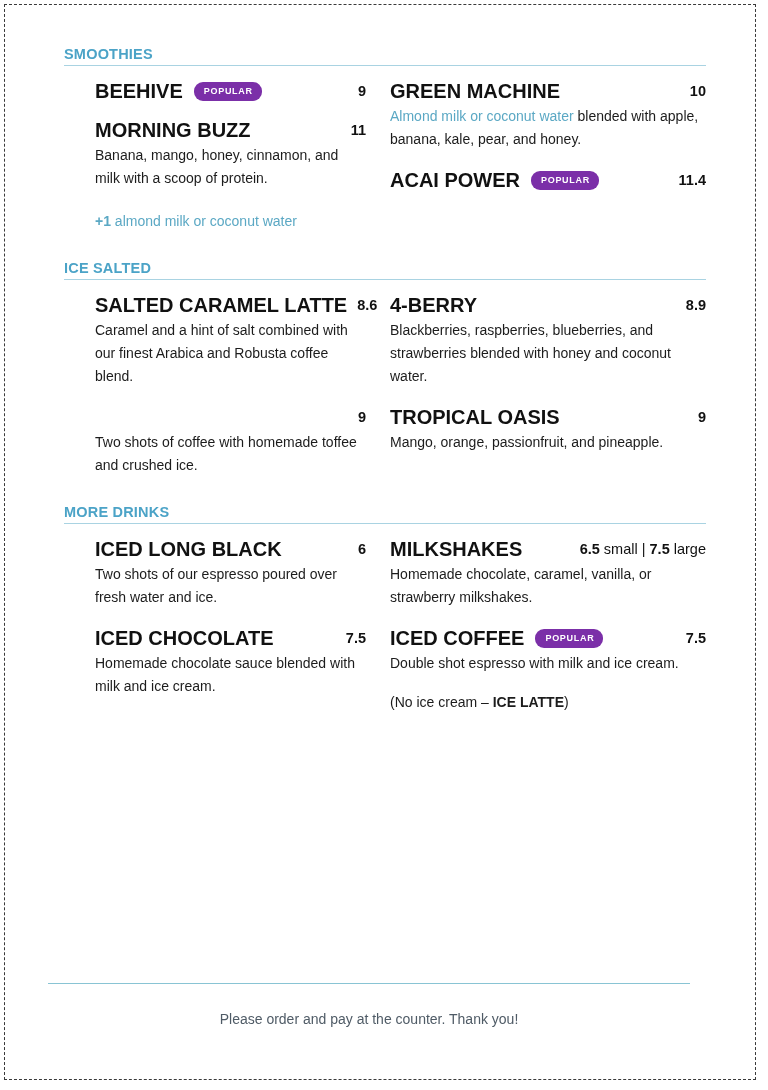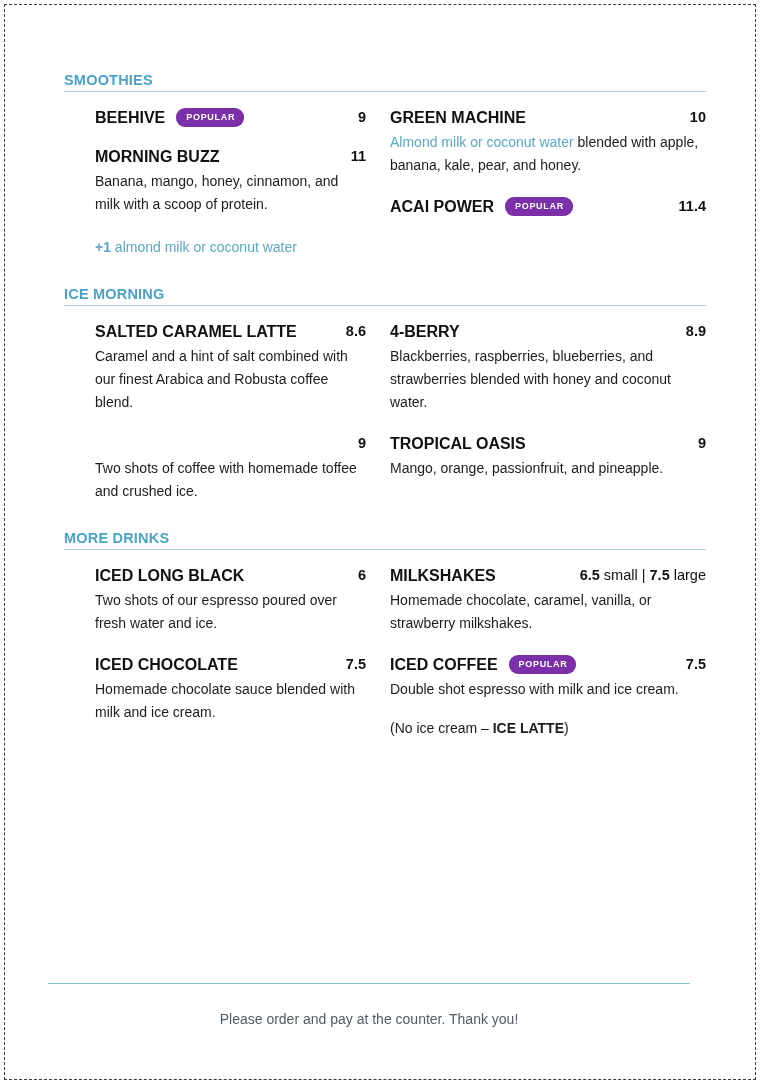--- a/index.html
+++ b/index.html
@@ -20,21 +20,21 @@
     top: 4px;
     width: 752px;
     height: 1076px;
     border: 1px dashed #3a3a3a;
     box-sizing: border-box;
     background: #ffffff;
   }
   .content {
     position: absolute;
     left: 59px;
-    top: 66px;
+    top: 40px;
     width: 642px;
   }
 
   
   .section {
     margin: 0 0 0 0;
   }
   .section-head {
     position: relative;
     height: 26px;
@@ -77,21 +77,21 @@
   .item { margin-bottom: 20px; }
   .item:last-child { margin-bottom: 0; }
 
   .item-head {
     display: flex;
     align-items: center;
     width: 100%;
     margin-bottom: 4px;
   }
   .item-name {
-    font-size: 16px;
+    font-size: 20px;
     font-weight: bold;
     color: #111111;
     line-height: 19px;
     white-space: nowrap;
   }
   .badge {
     display: inline-block;
     background: #7b2fa8;
     color: #ffffff;
     font-size: 9px;
@@ -219,21 +219,21 @@
           </div>
 
         </div>
       </div>
     </div>
 
     <div class="gap-after-section"></div>
 
     <div class="section">
       <div class="section-head">
-        <span class="section-title">ICE MORNING</span>
+        <span class="section-title">ICE SALTED</span>
         <div class="section-rule"></div>
       </div>
       <div class="items">
 
         <div class="col col-left">
 
           <div class="item">
             <div class="item-head">
               <span class="item-name">SALTED CARAMEL LATTE</span>
               <span class="spacer"></span>

